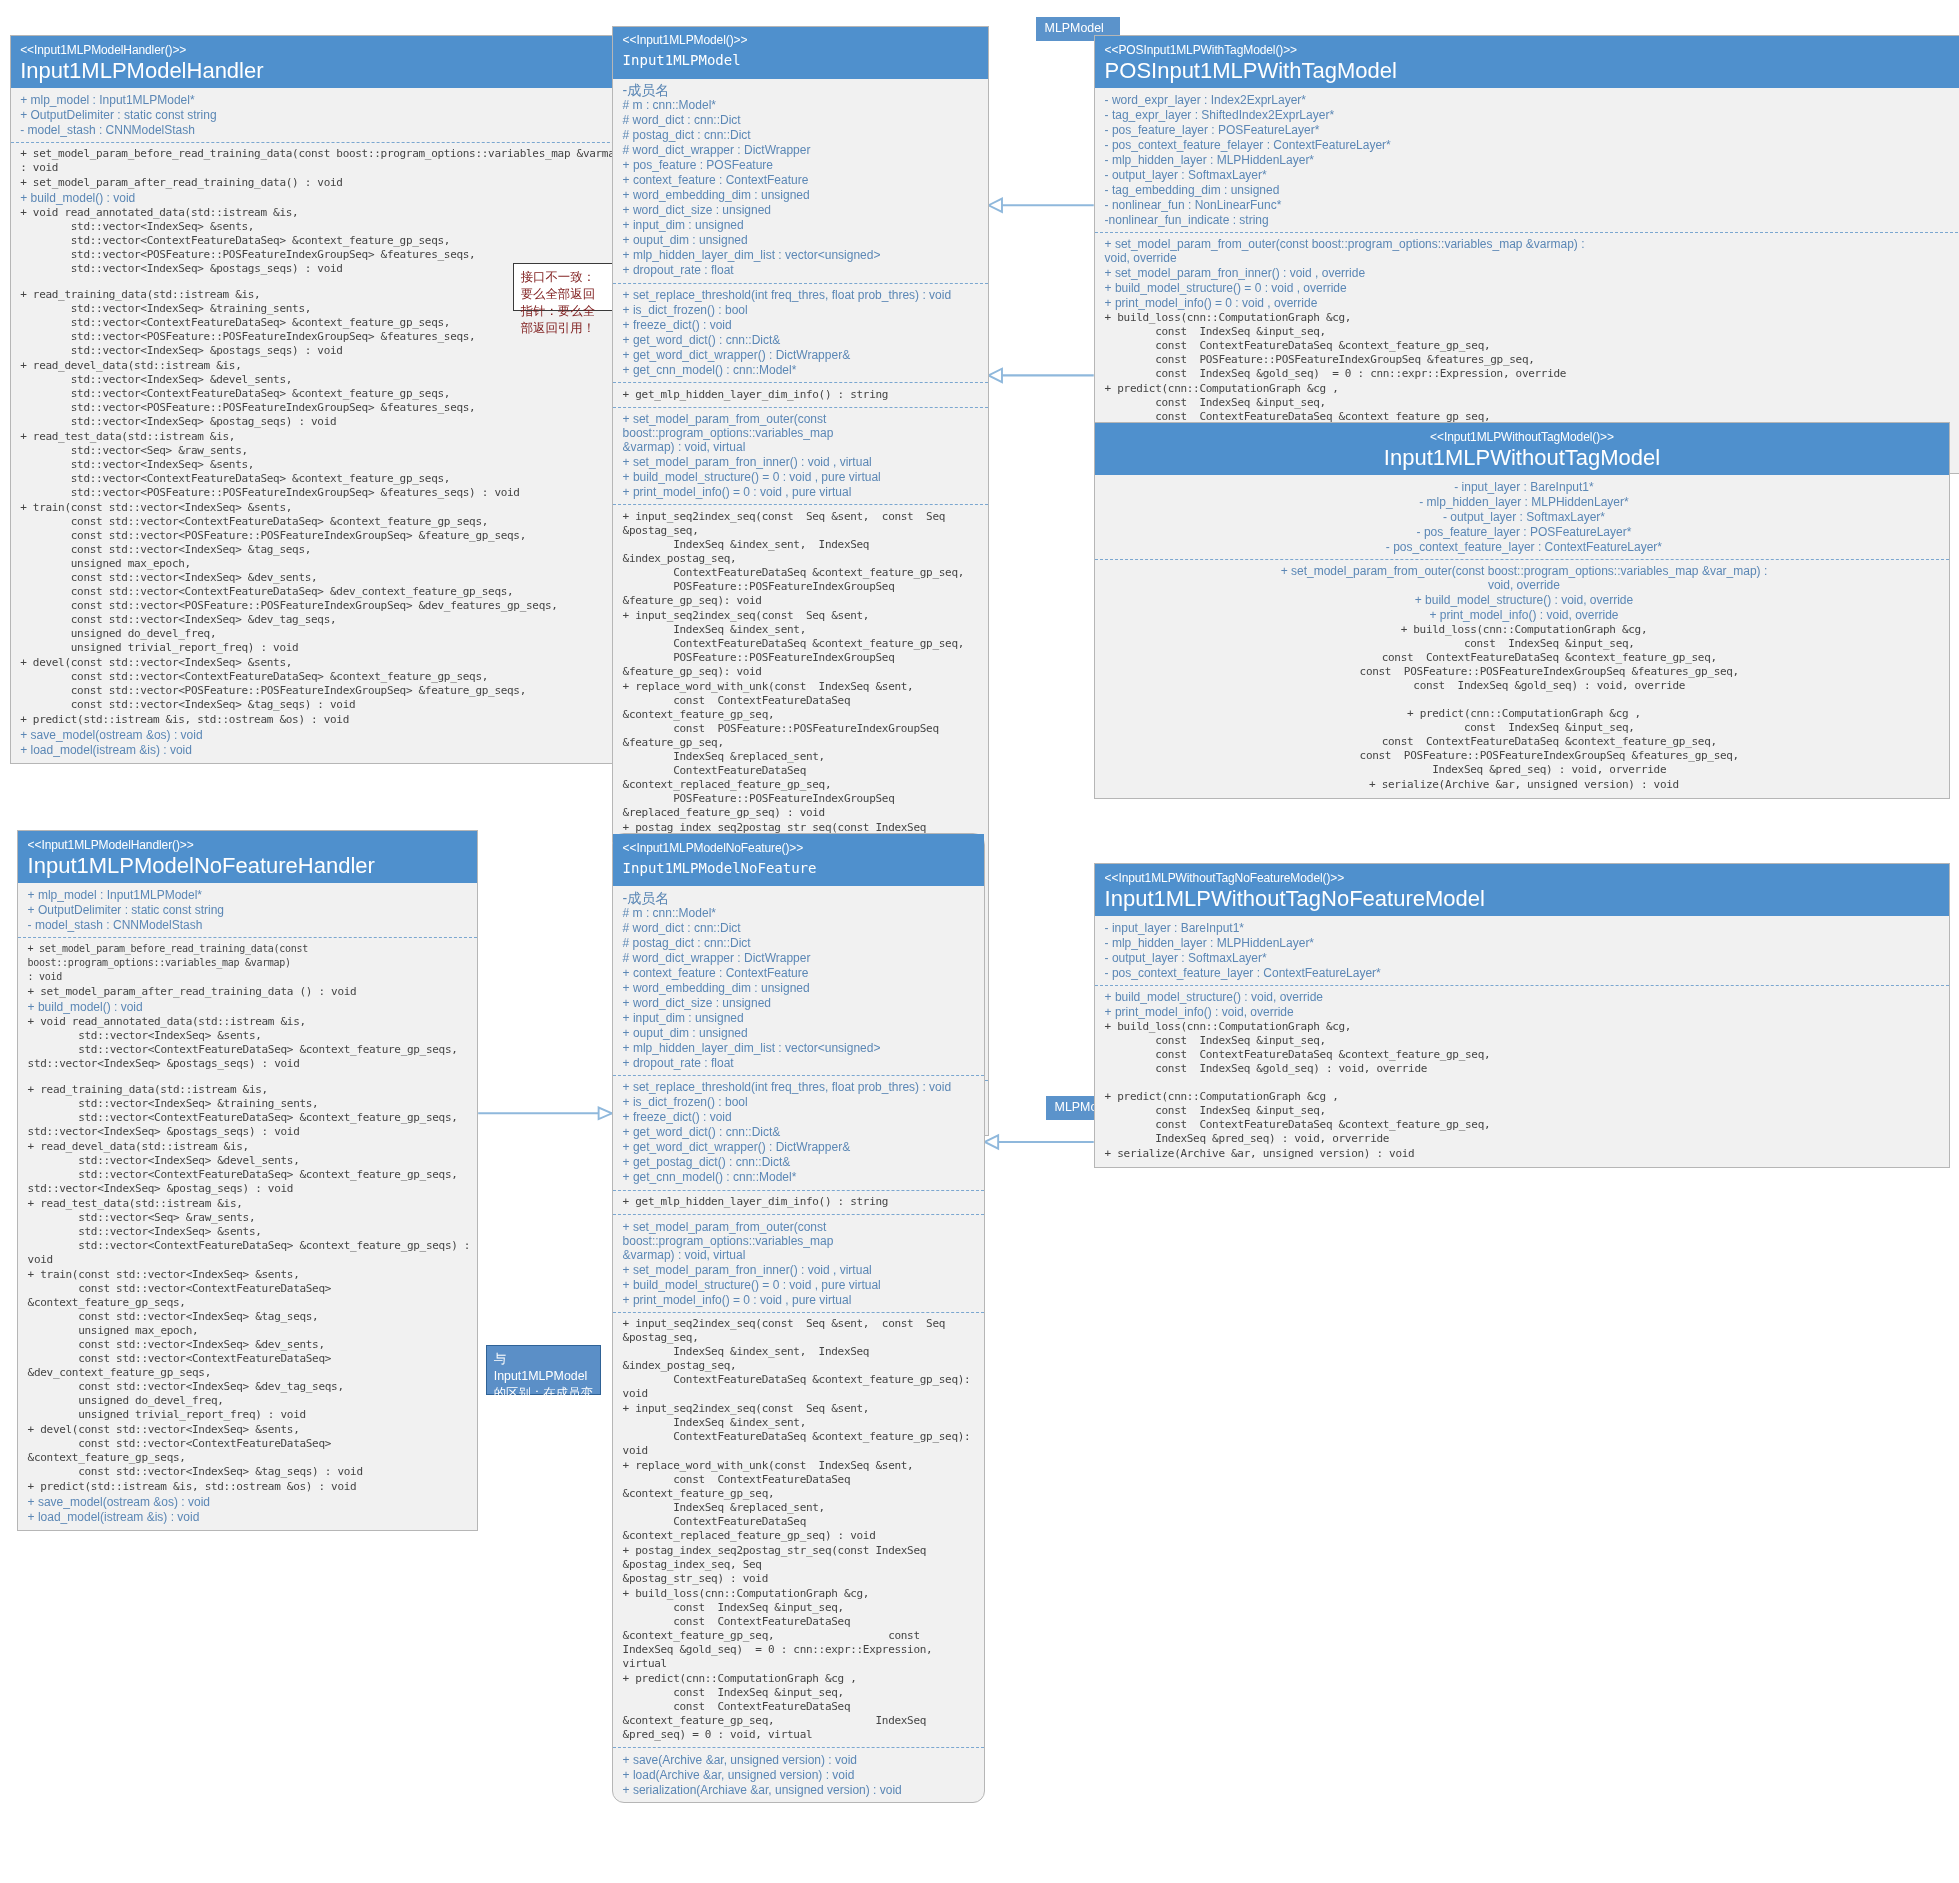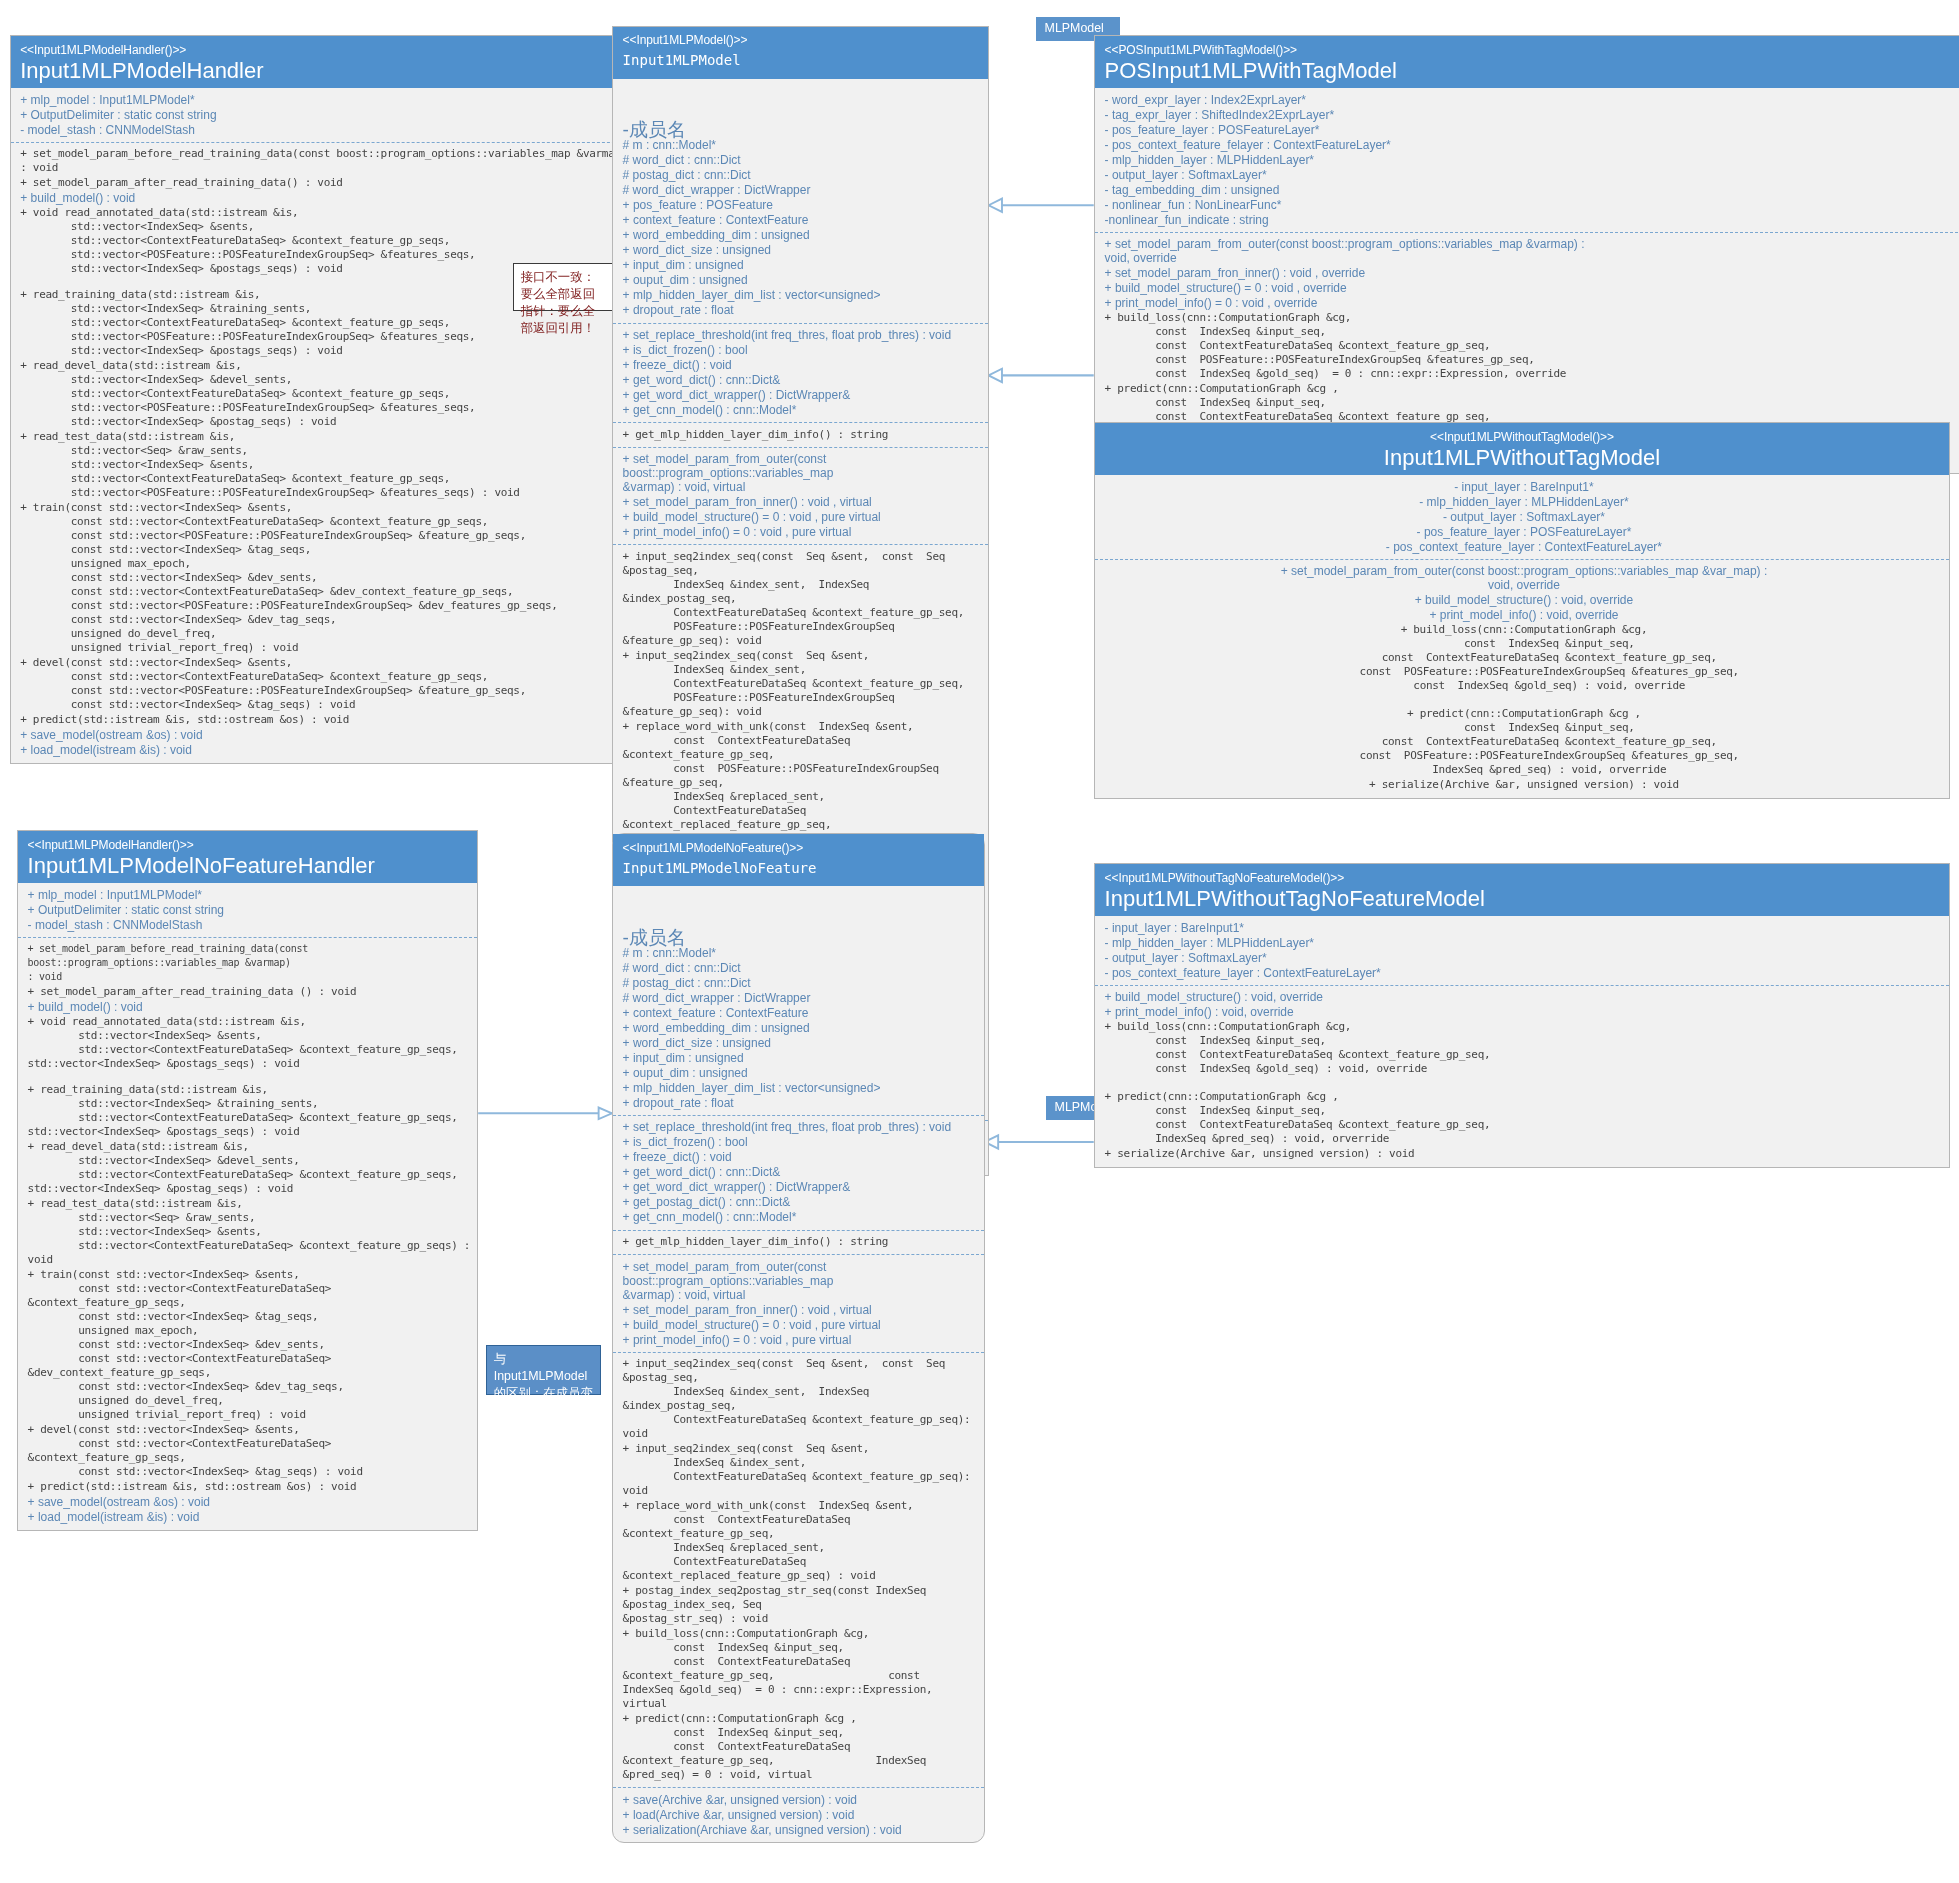--- a/index.html
+++ b/index.html
@@ -56,21 +56,21 @@
     word-break: normal;
     padding: 0.5px 0;
   }
   .member.mono {
     font-family: "DejaVu Sans Mono", monospace;
     font-size: 11px;
     line-height: 14px;
     color: #444444;
     letter-spacing: -0.3px;
   }
-  .member.cjk { color: #5b87b5; font-size: 19px; margin-top: 40px; }
+  .member.cjk { color: #5b87b5; font-size: 14px; }
 
   
   .note {
     position: absolute;
     box-sizing: border-box;
     font-size: 12.4px;
     line-height: 17px;
     padding: 4.8px 6.7px;
   }
   .note-plain {

